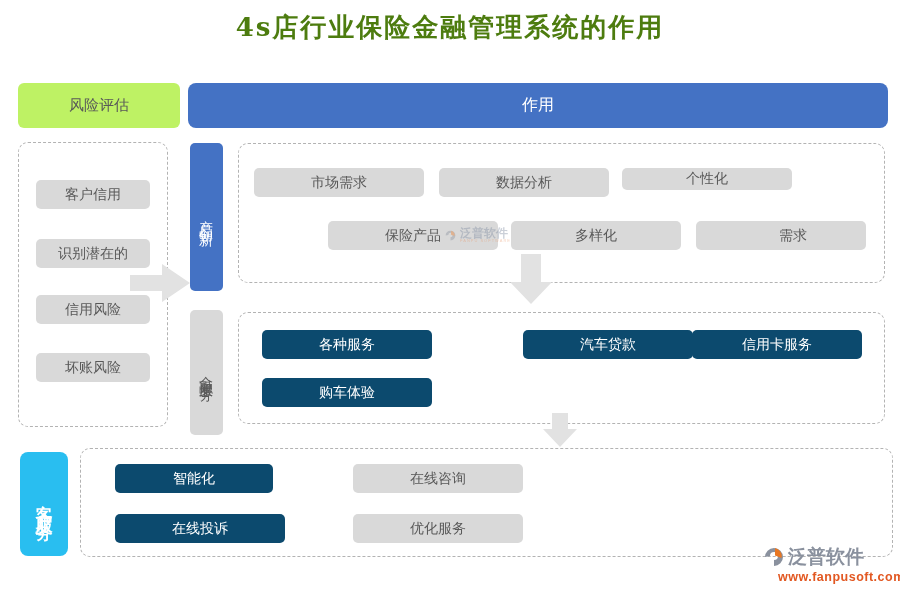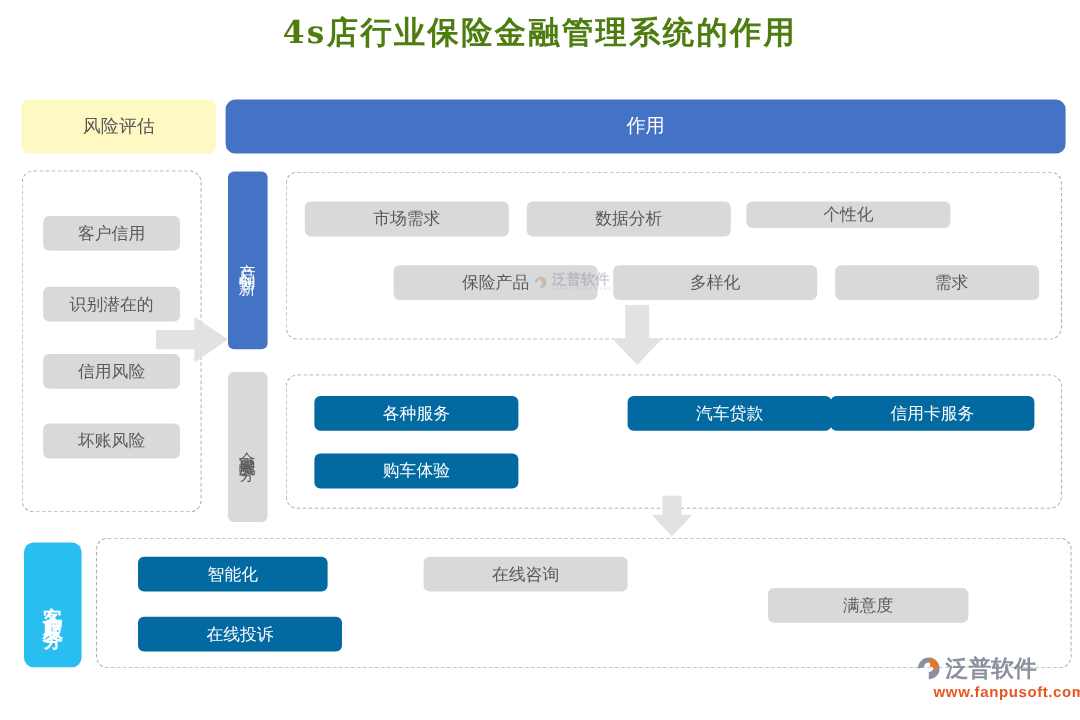--- a/index.html
+++ b/index.html
@@ -1,26 +1,26 @@
 <!DOCTYPE html>
 <html><head>
 <meta charset="utf-8">
 <style>
   html,body{margin:0;padding:0;background:#fff;}
   body{width:900px;height:600px;overflow:hidden;font-family:"Liberation Sans","DejaVu Sans",sans-serif;}
   .stage{position:relative;width:900px;height:600px;background:#fff;}
   .abs{position:absolute;box-sizing:border-box;}
   .title{width:900px;top:10px;left:0;text-align:center;font-family:"DejaVu Serif","Liberation Serif",serif;
          font-weight:bold;font-size:26px;letter-spacing:2px;color:#4d7c0f;}
-  .hdr-gray{background:#fef9c3;color:#595959;border-radius:6px;display:flex;align-items:center;justify-content:center;font-size:15px;}
+  .hdr-gray{background:#bef264;color:#595959;border-radius:6px;display:flex;align-items:center;justify-content:center;font-size:15px;}
   .hdr-blue{background:#4472c4;color:#fff;border-radius:8px;display:flex;align-items:center;justify-content:center;font-size:16px;}
   .dash-box{border:1px dashed #b3b3b3;border-radius:10px;background:transparent;}
   .node{border-radius:5px;display:flex;align-items:center;justify-content:center;font-size:14px;white-space:nowrap;}
   .node.light{background:#d9d9d9;color:#595959;}
-  .node.dark{background:#0369a1;color:#fff;}
+  .node.dark{background:#0c4a6e;color:#fff;}
   .vlabel{display:flex;align-items:center;justify-content:center;writing-mode:vertical-rl;text-orientation:upright;
           font-size:14px;border-radius:5px;letter-spacing:4px;}
   .vlabel.blue{background:#4472c4;color:#fff;}
   .vlabel.gray{background:#d9d9d9;color:#595959;}
   .vlabel.cyan{background:#29bef0;color:#fff;font-size:17px;font-weight:bold;border-radius:8px;letter-spacing:6px;}
   .wm{display:flex;align-items:center;gap:3px;opacity:0.40;}
   .wm .wm-texts{display:flex;flex-direction:column;line-height:1;}
   .wm .wm-brand{font-size:12px;font-weight:bold;color:#7e8ba0;}
   .wm .wm-sub{font-size:4px;color:#e8915f;letter-spacing:1px;}
   .logo{display:flex;align-items:center;gap:2px;}
@@ -79,22 +79,22 @@
   <div class="abs node dark" style="left:262px;top:378px;width:170px;height:29px;">购车体验</div>
 
   <svg class="abs" style="left:542px;top:413px;" width="36" height="35" viewBox="0 0 36 35">
     <polygon points="10,0 26,0 26,16 35,16 18,34 1,16 10,16" fill="#e2e2e2"></polygon>
   </svg>
 
   <div class="abs vlabel cyan" style="left:20px;top:452px;width:48px;height:104px;">客户服务</div>
   <div class="abs dash-box" style="left:80px;top:448px;width:813px;height:109px;"></div>
   <div class="abs node dark" style="left:115px;top:464px;width:158px;height:29px;">智能化</div>
   <div class="abs node light" style="left:353px;top:464px;width:170px;height:29px;">在线咨询</div>
-  <div class="abs node light" style="left:640px;top:490px;width:167px;height:29px;">满意度</div>
   <div class="abs node dark" style="left:115px;top:514px;width:170px;height:29px;">在线投诉</div>
+  <div class="abs node light" style="left:353px;top:514px;width:170px;height:29px;">优化服务</div>
 
   <div class="abs" style="left:762px;top:544px;">
     <div class="logo">
       <svg width="24" height="24" viewBox="0 0 24 24">
         <path d="M3 12 A9 9 0 1 1 12 21 L12 15 A4 4 0 1 0 8 11 Z" fill="#8a919e"></path>
         <path d="M13 3 C18 4.5 20.5 8.5 19.5 13 L13 10.5 Z" fill="#e87722"></path>
       </svg>
       <span class="logo-brand">泛普软件</span>
     </div>
     <div class="logo-url">www.fanpusoft.com</div>

